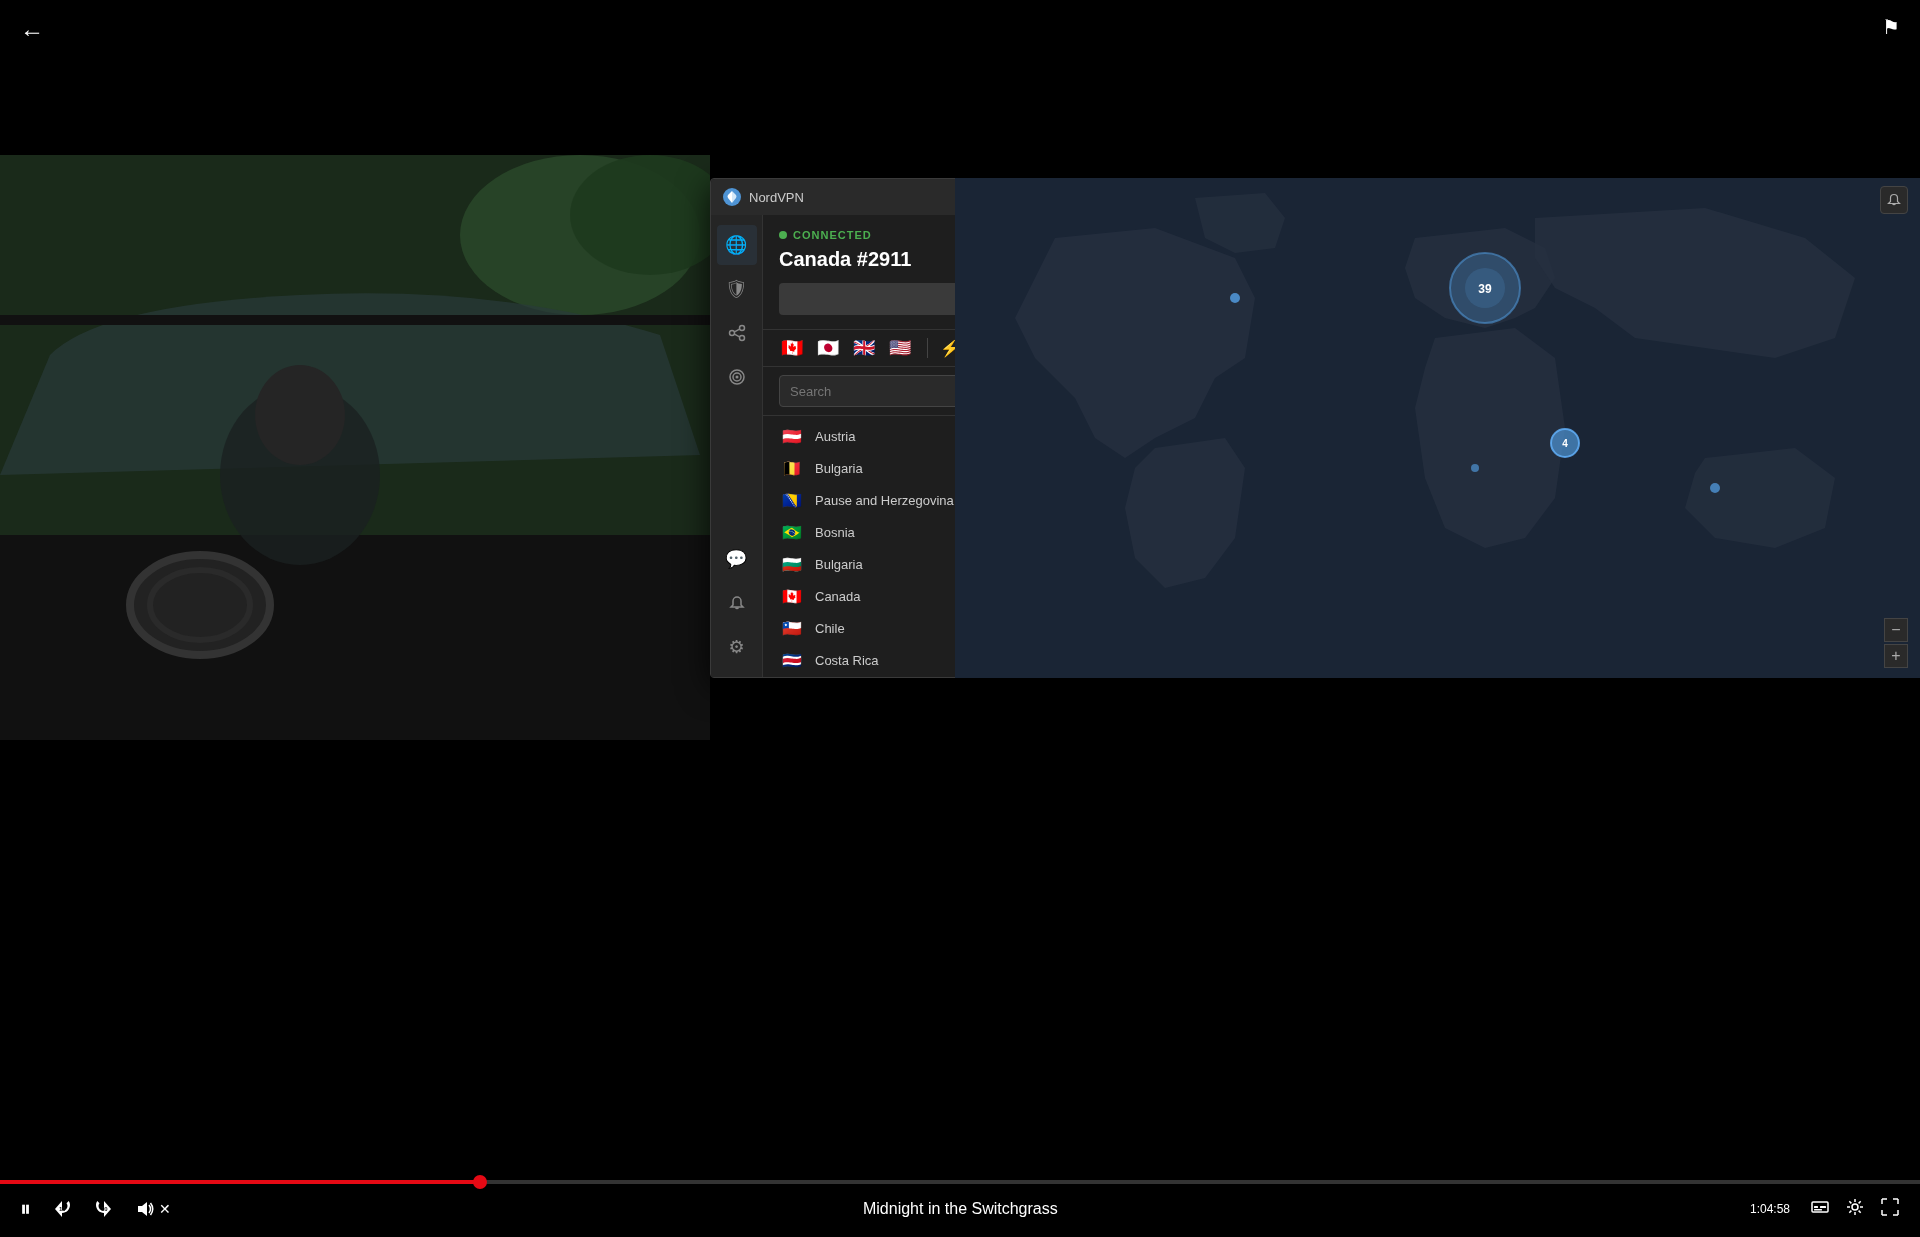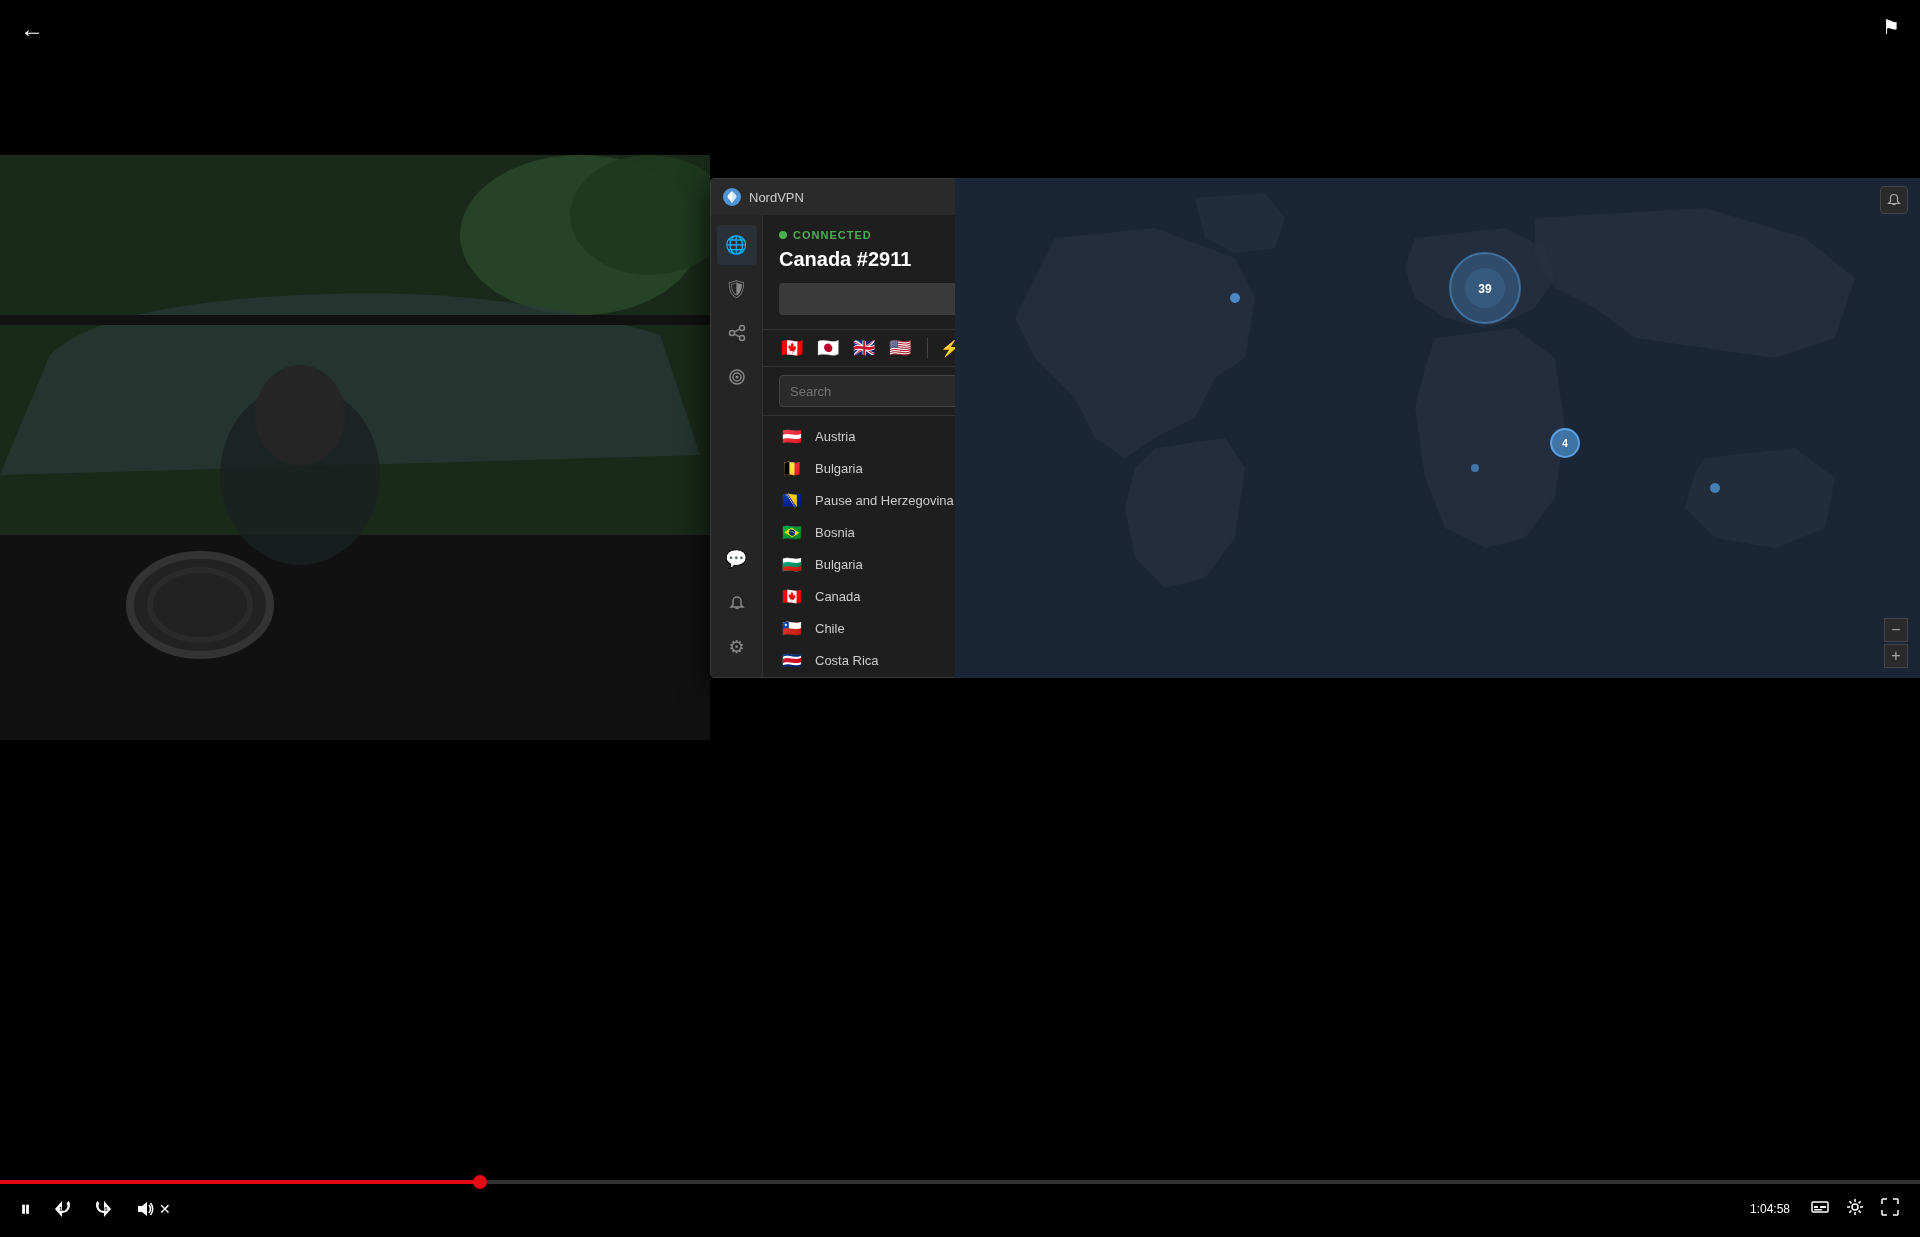--- a/index.html
+++ b/index.html
@@ -718,20 +718,21 @@
 
       <span class="control-btn volume-btn" style="display:flex; align-items:center; gap:4px;">
         <svg width="20" height="20" viewBox="0 0 20 20">
           <path d="M3 7 L7 7 L12 3 L12 17 L7 13 L3 13 Z" fill="#fff"></path>
           <path d="M14 6 Q17 10 14 14" fill="none" stroke="#fff" stroke-width="1.5"></path>
           <path d="M15.5 4 Q20 10 15.5 16" fill="none" stroke="#fff" stroke-width="1.5"></path>
         </svg>
         <span style="color:#fff; font-size:14px;">✕</span>
       </span>
 
+      <span class="title-center">Midnight in the Switchgrass</span>
 
       <span class="time-display">1:04:58</span>
 
       <div class="right-controls">
         <span class="right-control-btn">
           <svg width="20" height="20" viewBox="0 0 20 20">
             <rect x="2" y="5" width="16" height="10" rx="1" fill="none" stroke="#fff" stroke-width="1.5"></rect>
             <rect x="4" y="9" width="4" height="2" rx="0.5" fill="#fff"></rect>
             <rect x="10" y="9" width="6" height="2" rx="0.5" fill="#fff"></rect>
             <rect x="4" y="12" width="8" height="1.5" rx="0.5" fill="#fff"></rect>

